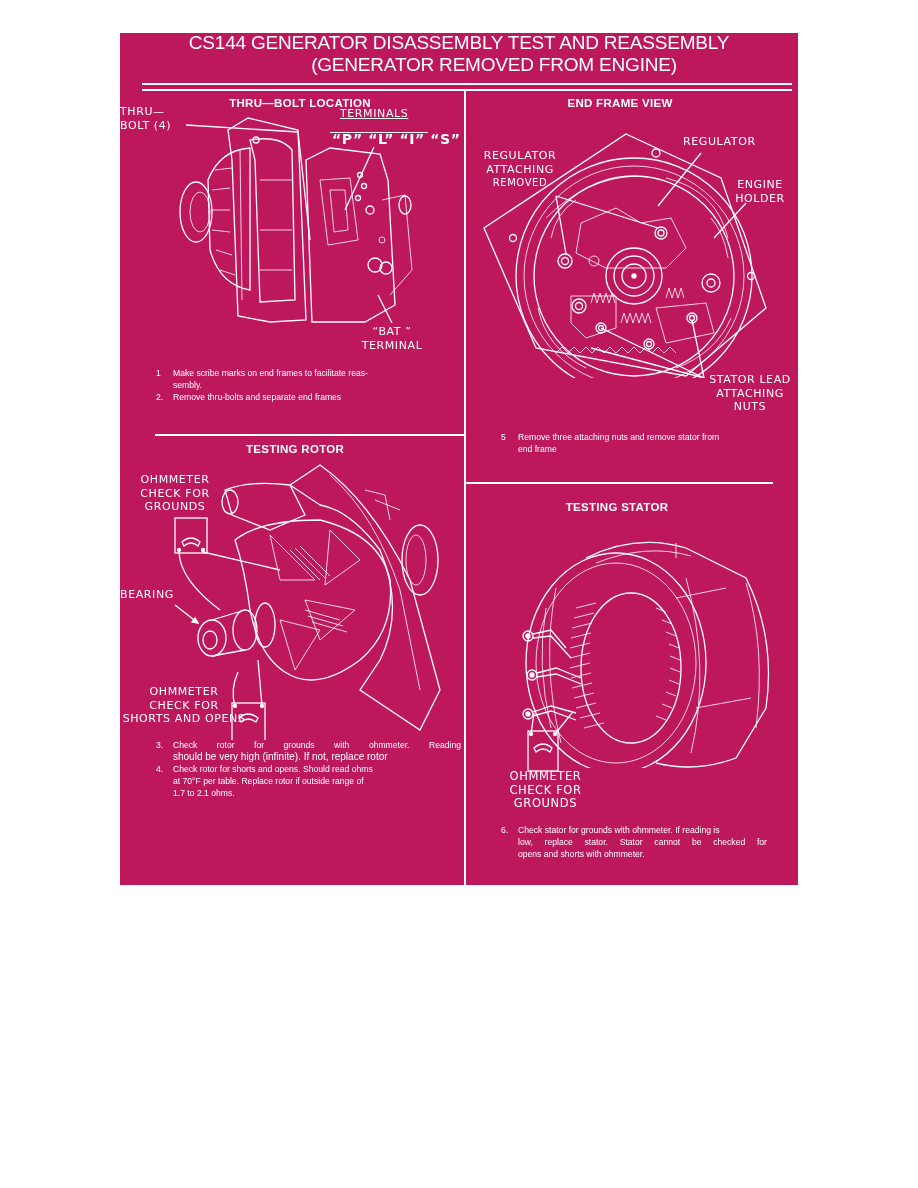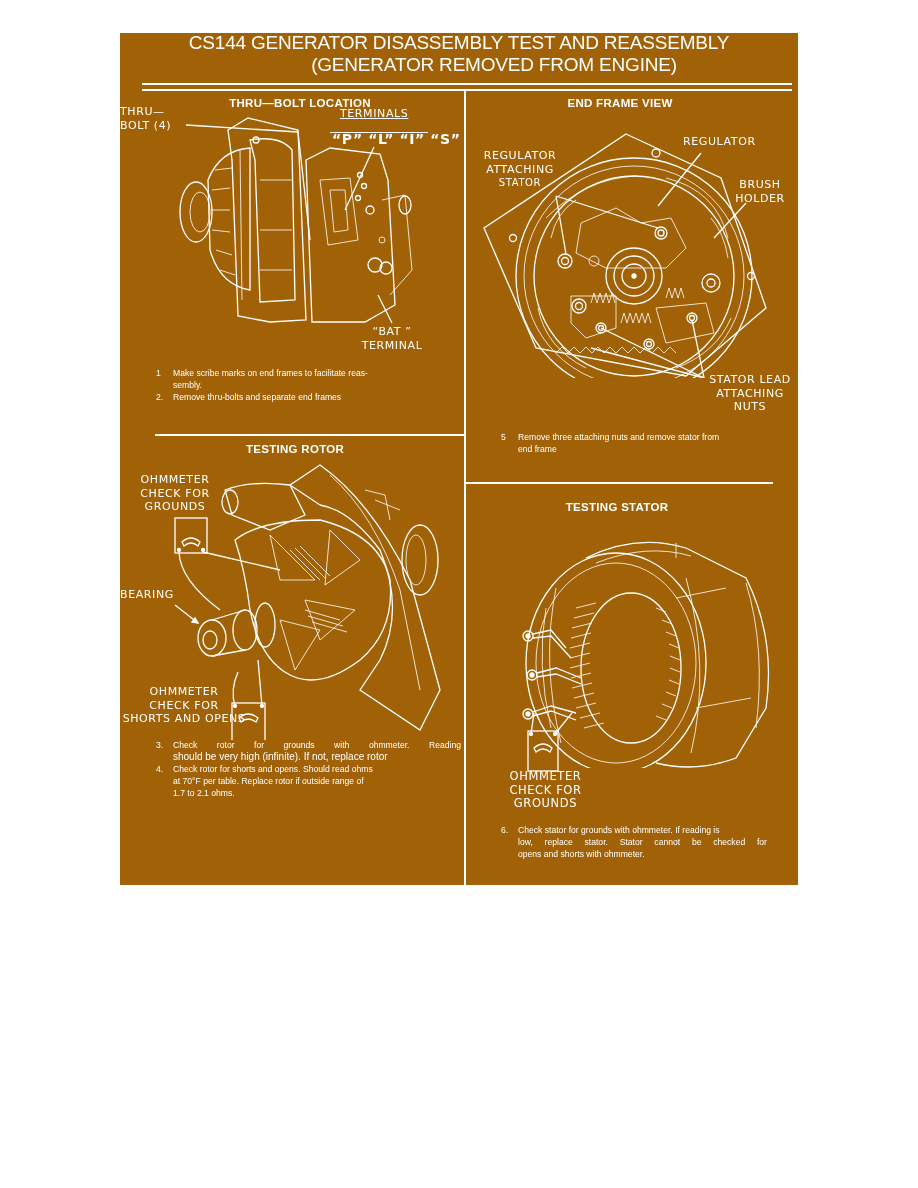--- a/index.html
+++ b/index.html
@@ -1,19 +1,19 @@
 <!DOCTYPE html>
 <html><head>
 <meta charset="utf-8">
 <style>
   html, body { margin: 0; padding: 0; background: #ffffff; }
   body { width: 918px; height: 1188px; position: relative; overflow: hidden; }
   .page-panel {
     position: absolute; left: 120px; top: 33px; width: 678px; height: 852px;
-    background: #a16207; color: #ffffff;
+    background: #be185d; color: #ffffff;
     font-family: "Liberation Sans", sans-serif;
   }
   .title {
     position: absolute; left: 0; top: 0; width: 678px; text-align: center;
     font-family: "Liberation Sans", sans-serif; font-size: 19px; line-height: 20px;
     color: #ffffff; letter-spacing: -0.2px;
   }
   .title .l1 { position: absolute; left: 0; top: 0; width: 100%; }
   .title .l2 { position: absolute; left: 0; top: 22px; width: 100%; padding-left: 35px; }
   .hr { position: absolute; background: #ffffff; }
@@ -115,24 +115,24 @@
       <div>Remove thru-bolts and separate end frames</div>
     </div>
   </div>
 
   <div class="sec-title" style="left:400px; top:64px; width:200px;">END FRAME VIEW</div>
 
   <div class="callout" style="left:563px; top:102px;">REGULATOR</div>
   <div class="callout c" style="left:355px; top:116px; width:90px;">
     <div>REGULATOR</div>
     <div>ATTACHING</div>
-    <div style="font-size:10px;">STATOR</div>
+    <div style="font-size:10px;">REMOVED</div>
   </div>
   <div class="callout c" style="left:605px; top:145px; width:70px;">
-    <div>BRUSH</div>
+    <div>ENGINE</div>
     <div>HOLDER</div>
   </div>
   <div class="callout c" style="left:580px; top:340px; width:100px; font-size:11px;">
     <div>STATOR LEAD</div>
     <div>ATTACHING</div>
     <div>NUTS</div>
   </div>
 
   <svg class="draw" style="left:346px; top:95px;" width="320" height="250" viewBox="0 0 320 250">
 

